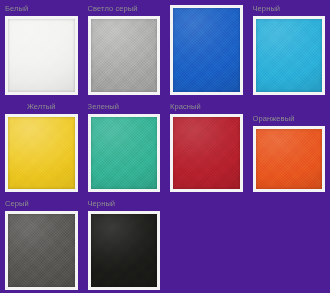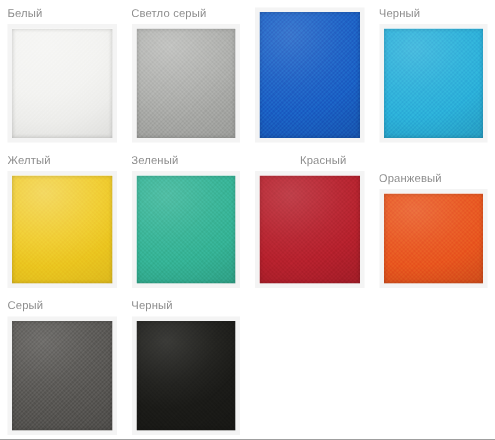--- a/index.html
+++ b/index.html
@@ -101,21 +101,21 @@
       radial-gradient(120% 95% at 32% 16%,
         rgba(255,255,255,0.30) 0%,
         rgba(255,255,255,0.10) 45%,
         rgba(0,0,0,0.02) 72%,
         rgba(0,0,0,0.07) 100%);
   }
 </style>
 </head>
 <body>
 
-<div id="swatch-grid" style="background: #ffffff; grid-template-columns: repeat(4, 1fr); grid-template-rows: repeat(3, 1fr);">
+<div id="swatch-grid" style="background: #4c1d95; grid-template-columns: repeat(4, 1fr); grid-template-rows: repeat(3, 1fr);">
     <div class="swatch-cell light">
       <div class="swatch-label" style="color: rgb(141, 141, 141);">Белый</div>
       <div class="swatch-frame" style="border-color: rgb(244, 244, 244);">
         <div class="swatch-fill" style="background: rgb(242, 242, 240);"></div>
         <div class="swatch-tex"></div>
         <div class="swatch-sheen"></div>
         <div class="swatch-edge"></div>
       </div>
     </div>
     <div class="swatch-cell light">
@@ -138,39 +138,39 @@
     <div class="swatch-cell">
       <div class="swatch-label" style="color: rgb(141, 141, 141);">Черный</div>
       <div class="swatch-frame" style="border-color: rgb(244, 244, 244);">
         <div class="swatch-fill" style="background: rgb(43, 175, 217);"></div>
         <div class="swatch-tex"></div>
         <div class="swatch-sheen"></div>
         <div class="swatch-edge"></div>
       </div>
     </div>
     <div class="swatch-cell light">
-      <div class="swatch-label" style="color: rgb(141, 141, 141);">Желтый</div>
+      <div class="swatch-label" style="color: rgb(141, 141, 141); text-align: center;">Желтый</div>
       <div class="swatch-frame" style="border-color: rgb(244, 244, 244);">
         <div class="swatch-fill" style="background: rgb(239, 200, 31);"></div>
         <div class="swatch-tex"></div>
         <div class="swatch-sheen"></div>
         <div class="swatch-edge"></div>
       </div>
     </div>
     <div class="swatch-cell">
       <div class="swatch-label" style="color: rgb(141, 141, 141);">Зеленый</div>
       <div class="swatch-frame" style="border-color: rgb(244, 244, 244);">
         <div class="swatch-fill" style="background: rgb(52, 178, 148);"></div>
         <div class="swatch-tex"></div>
         <div class="swatch-sheen"></div>
         <div class="swatch-edge"></div>
       </div>
     </div>
     <div class="swatch-cell">
-      <div class="swatch-label" style="color: rgb(141, 141, 141); margin-left: 30px;">Красный</div>
+      <div class="swatch-label" style="color: rgb(141, 141, 141);">Красный</div>
       <div class="swatch-frame" style="border-color: rgb(244, 244, 244);">
         <div class="swatch-fill" style="background: rgb(181, 32, 44);"></div>
         <div class="swatch-tex"></div>
         <div class="swatch-sheen"></div>
         <div class="swatch-edge"></div>
       </div>
     </div>
     <div class="swatch-cell">
       <div class="swatch-label" style="color: rgb(141, 141, 141); margin-top: 12px;">Оранжевый</div>
       <div class="swatch-frame" style="border-color: rgb(244, 244, 244);">

